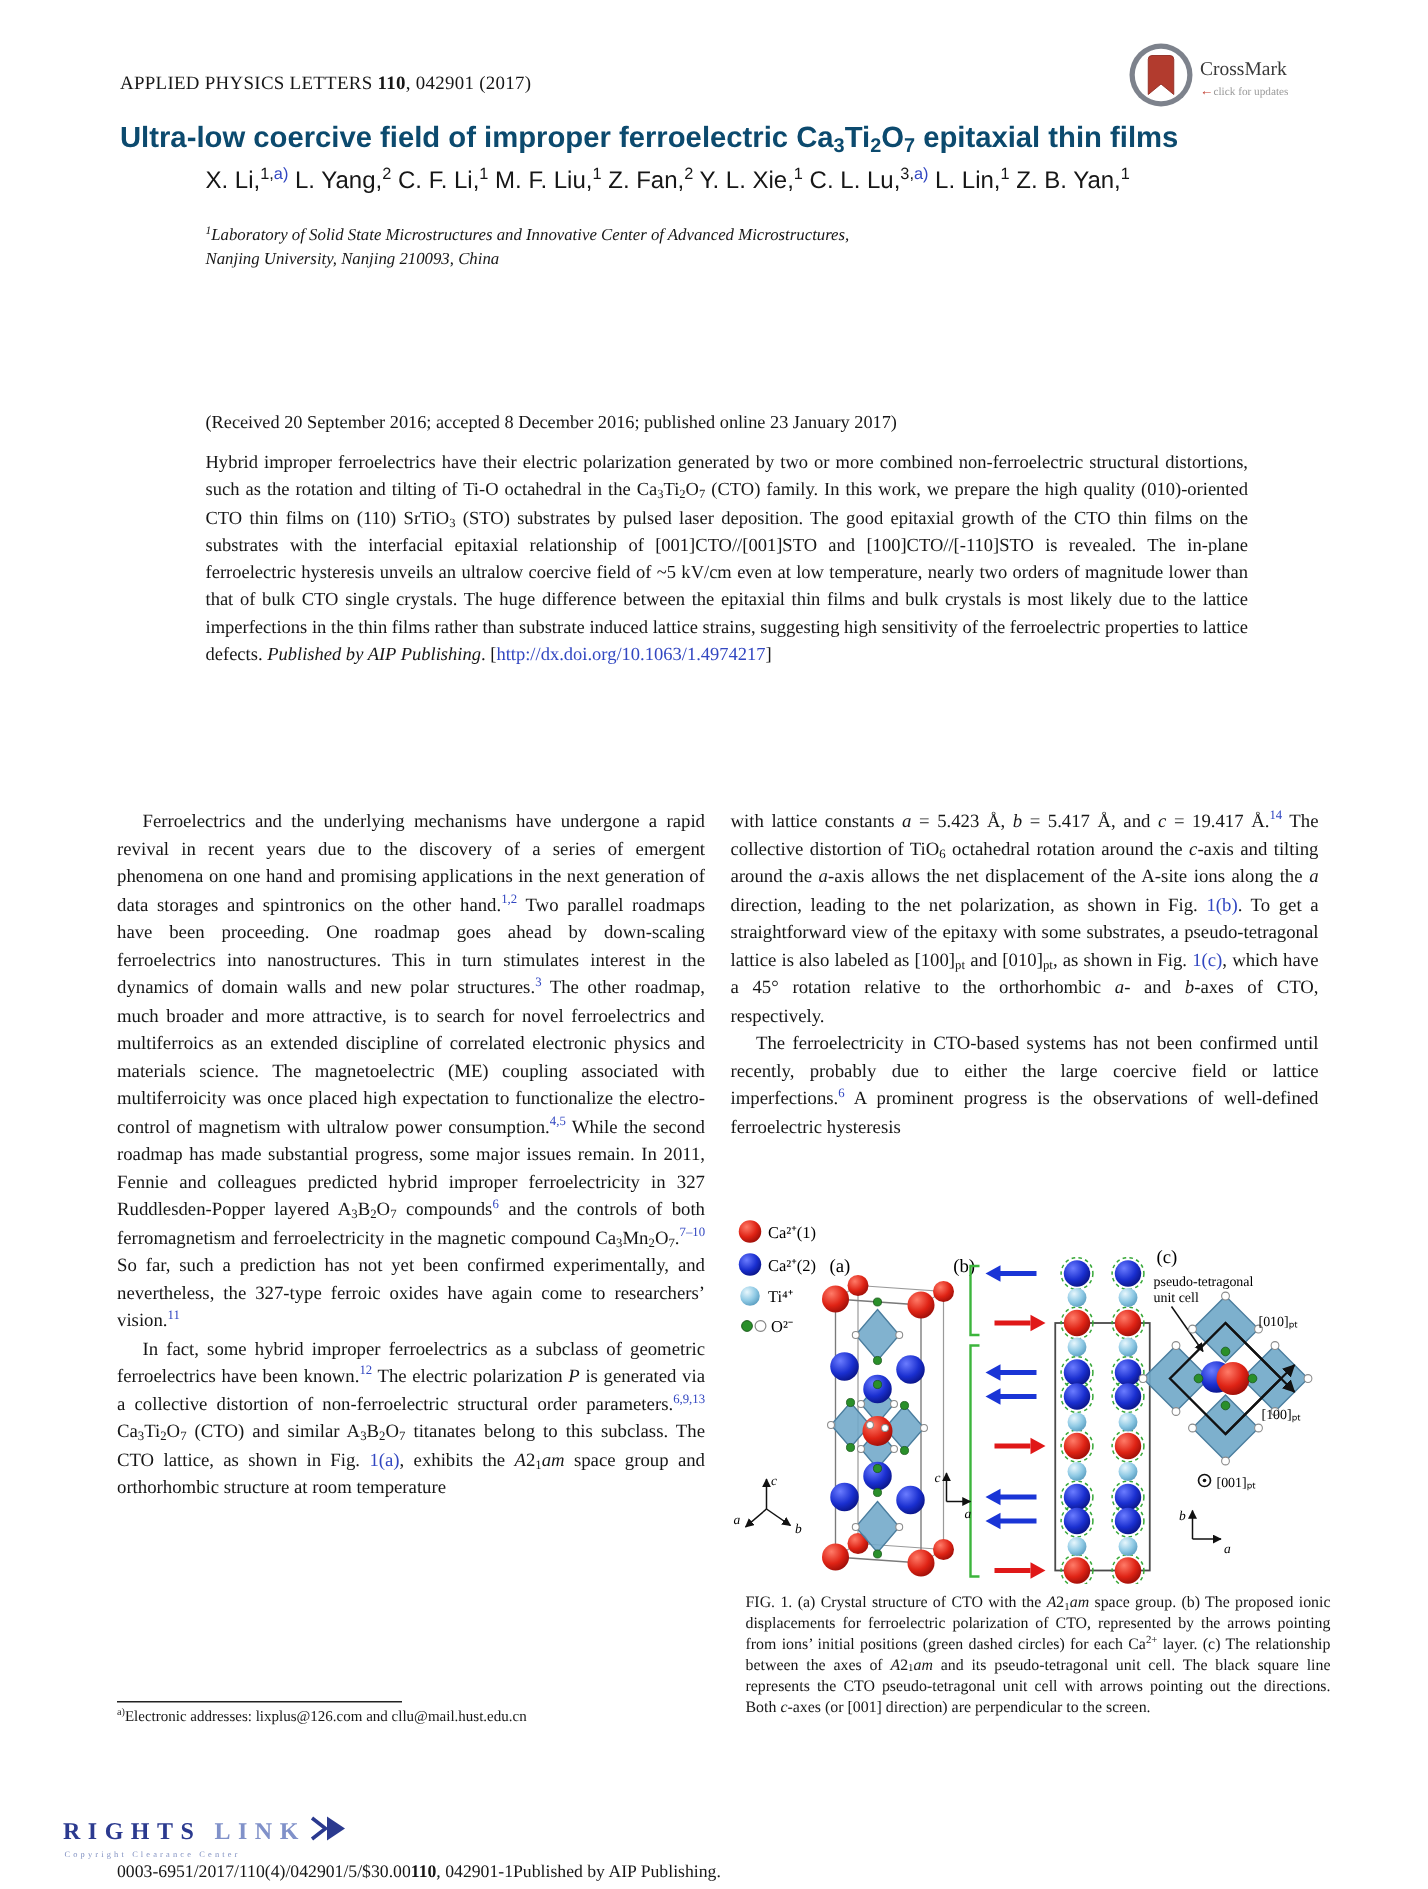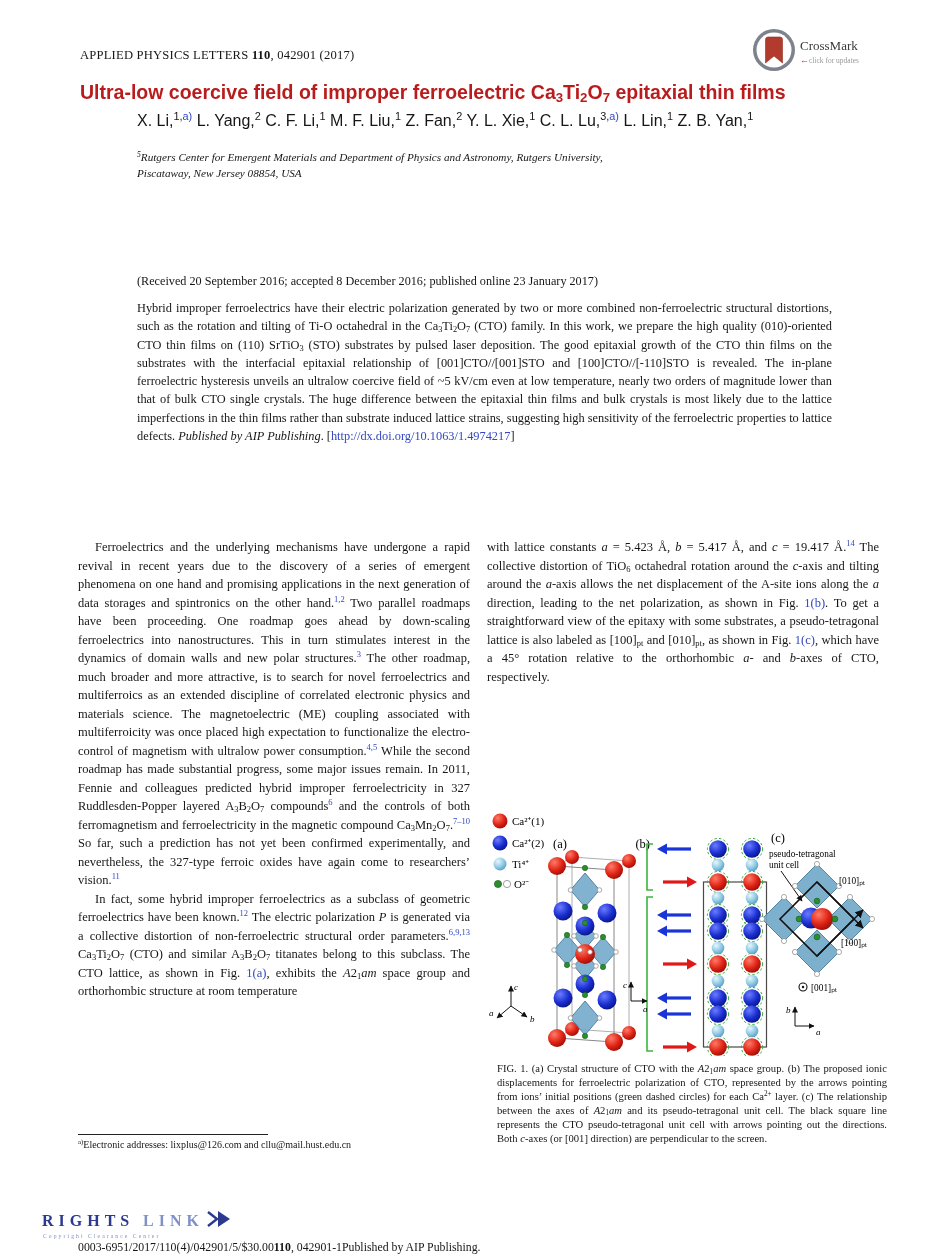--- a/index.html
+++ b/index.html
@@ -8,21 +8,21 @@
     font-family:"Liberation Serif", serif; color:#161616; overflow:hidden;
   }
   .abs { position:absolute; }
   sup { font-size:68%; line-height:0; vertical-align:baseline; position:relative; top:-0.55em; }
   sub { font-size:68%; line-height:0; vertical-align:baseline; position:relative; top:0.24em; }
   .lnk { color:#3247c1; }
   b { font-weight:bold; }
 
   #journal-header { left:80px; top:48px; width:700px; text-align:left; font-size:12.6px; letter-spacing:0.2px; }
   #crossmark { left:748px; top:22px;text-align:right; }
-  #page-title { left:80px; top:81px; width:810px; font-family:"Liberation Sans", sans-serif; font-weight:bold; font-size:19.5px; color:#b91c1c; }
+  #page-title { left:80px; top:81px; width:810px; font-family:"Liberation Sans", sans-serif; font-weight:bold; font-size:19.5px; color:#0c4a6e; }
   #authors { left:137px; top:113px; width:730px; font-family:"Liberation Sans", sans-serif; font-size:16px; line-height:15px; }
   #affils { left:137px; top:150px; width:640px; font-style:italic; font-size:11.2px; line-height:15.7px; }
   #received { left:137px; top:274px; width:700px; font-size:12.2px; }
   #abstract { left:137px; top:299px; width:695px; font-size:12.35px; line-height:18.3px; text-align:justify; }
 
   .col { width:392px; font-size:12.5px; line-height:18.5px; text-align:justify; }
   #col-left  { left:78px;  top:538px; }
   #col-right { left:487px; top:538px; }
   p.body-para { margin:0; }
   p.indent { text-indent:17px; }
@@ -56,34 +56,35 @@
   </svg>
 </div>
 
 <div class="abs" id="page-title">Ultra-low coercive field of improper ferroelectric Ca<sub>3</sub>Ti<sub>2</sub>O<sub>7</sub> epitaxial thin films</div>
 
 <div class="abs" id="authors">
   <div>X. Li,<sup>1,<span class="lnk">a)</span></sup> L. Yang,<sup>2</sup> C. F. Li,<sup>1</sup> M. F. Liu,<sup>1</sup> Z. Fan,<sup>2</sup> Y. L. Xie,<sup>1</sup> C. L. Lu,<sup>3,<span class="lnk">a)</span></sup> L. Lin,<sup>1</sup> Z. B. Yan,<sup>1</sup></div>
 </div>
 
 <div class="abs" id="affils">
-  <div><sup>5</sup>Rutgers Center for Emergent Materials and Department of Physics and Astronomy, Rutgers University,<br>Piscataway, New Jersey 08854, USA</div>
+  <div><sup>1</sup>Laboratory of Solid State Microstructures and Innovative Center of Advanced Microstructures,<br>Nanjing University, Nanjing 210093, China</div>
 </div>
 
 <div class="abs" id="received">(Received 20 September 2016; accepted 8 December 2016; published online 23 January 2017)</div>
 
 <div class="abs" id="abstract">Hybrid improper ferroelectrics have their electric polarization generated by two or more combined non-ferroelectric structural distortions, such as the rotation and tilting of Ti-O octahedral in the Ca<sub>3</sub>Ti<sub>2</sub>O<sub>7</sub> (CTO) family. In this work, we prepare the high quality (010)-oriented CTO thin films on (110) SrTiO<sub>3</sub> (STO) substrates by pulsed laser deposition. The good epitaxial growth of the CTO thin films on the substrates with the interfacial epitaxial relationship of [001]CTO//[001]STO and [100]CTO//[-110]STO is revealed. The in-plane ferroelectric hysteresis unveils an ultralow coercive field of ~5 kV/cm even at low temperature, nearly two orders of magnitude lower than that of bulk CTO single crystals. The huge difference between the epitaxial thin films and bulk crystals is most likely due to the lattice imperfections in the thin films rather than substrate induced lattice strains, suggesting high sensitivity of the ferroelectric properties to lattice defects. <i>Published by AIP Publishing</i>. [<span class="lnk">http://dx.doi.org/10.1063/1.4974217</span>]</div>
 
 <div class="abs col" id="col-left">
   <p class="body-para indent">Ferroelectrics and the underlying mechanisms have undergone a rapid revival in recent years due to the discovery of a series of emergent phenomena on one hand and promising applications in the next generation of data storages and spintronics on the other hand.<sup class="lnk">1,2</sup> Two parallel roadmaps have been proceeding. One roadmap goes ahead by down-scaling ferroelectrics into nanostructures. This in turn stimulates interest in the dynamics of domain walls and new polar structures.<sup class="lnk">3</sup> The other roadmap, much broader and more attractive, is to search for novel ferroelectrics and multiferroics as an extended discipline of correlated electronic physics and materials science. The magnetoelectric (ME) coupling associated with multiferroicity was once placed high expectation to functionalize the electro-control of magnetism with ultralow power consumption.<sup class="lnk">4,5</sup> While the second roadmap has made substantial progress, some major issues remain. In 2011, Fennie and colleagues predicted hybrid improper ferroelectricity in 327 Ruddlesden-Popper layered A<sub>3</sub>B<sub>2</sub>O<sub>7</sub> compounds<sup class="lnk">6</sup> and the controls of both ferromagnetism and ferroelectricity in the magnetic compound Ca<sub>3</sub>Mn<sub>2</sub>O<sub>7</sub>.<sup class="lnk">7–10</sup> So far, such a prediction has not yet been confirmed experimentally, and nevertheless, the 327-type ferroic oxides have again come to researchers’ vision.<sup class="lnk">11</sup></p>
   <p class="body-para indent">In fact, some hybrid improper ferroelectrics as a subclass of geometric ferroelectrics have been known.<sup class="lnk">12</sup> The electric polarization <i>P</i> is generated via a collective distortion of non-ferroelectric structural order parameters.<sup class="lnk">6,9,13</sup> Ca<sub>3</sub>Ti<sub>2</sub>O<sub>7</sub> (CTO) and similar A<sub>3</sub>B<sub>2</sub>O<sub>7</sub> titanates belong to this subclass. The CTO lattice, as shown in Fig. <span class="lnk">1(a)</span>, exhibits the <i>A</i>2<sub>1</sub><i>am</i> space group and orthorhombic structure at room temperature</p>
 </div>
 
 <div class="abs col" id="col-right">
   <p class="body-para">with lattice constants <i>a</i> = 5.423 Å, <i>b</i> = 5.417 Å, and <i>c</i> = 19.417 Å.<sup class="lnk">14</sup> The collective distortion of TiO<sub>6</sub> octahedral rotation around the <i>c</i>-axis and tilting around the <i>a</i>-axis allows the net displacement of the A-site ions along the <i>a</i> direction, leading to the net polarization, as shown in Fig. <span class="lnk">1(b)</span>. To get a straightforward view of the epitaxy with some substrates, a pseudo-tetragonal lattice is also labeled as [100]<sub>pt</sub> and [010]<sub>pt</sub>, as shown in Fig. <span class="lnk">1(c)</span>, which have a 45° rotation relative to the orthorhombic <i>a</i>- and <i>b</i>-axes of CTO, respectively.</p>
+  <p class="body-para indent">The ferroelectricity in CTO-based systems has not been confirmed until recently, probably due to either the large coercive field or lattice imperfections.<sup class="lnk">6</sup> A prominent progress is the observations of well-defined ferroelectric hysteresis</p>
 </div>
 
 <div class="abs" id="figure-box">
   <svg width="390" height="252" viewBox="0 0 390 252">
     <defs>
       <radialGradient id="gRed" cx="35%" cy="30%" r="75%">
         <stop offset="0%" stop-color="#ff7b68"></stop>
           <stop offset="60%" stop-color="#df2315"></stop>
           <stop offset="100%" stop-color="#9c0e08"></stop>
       </radialGradient>

